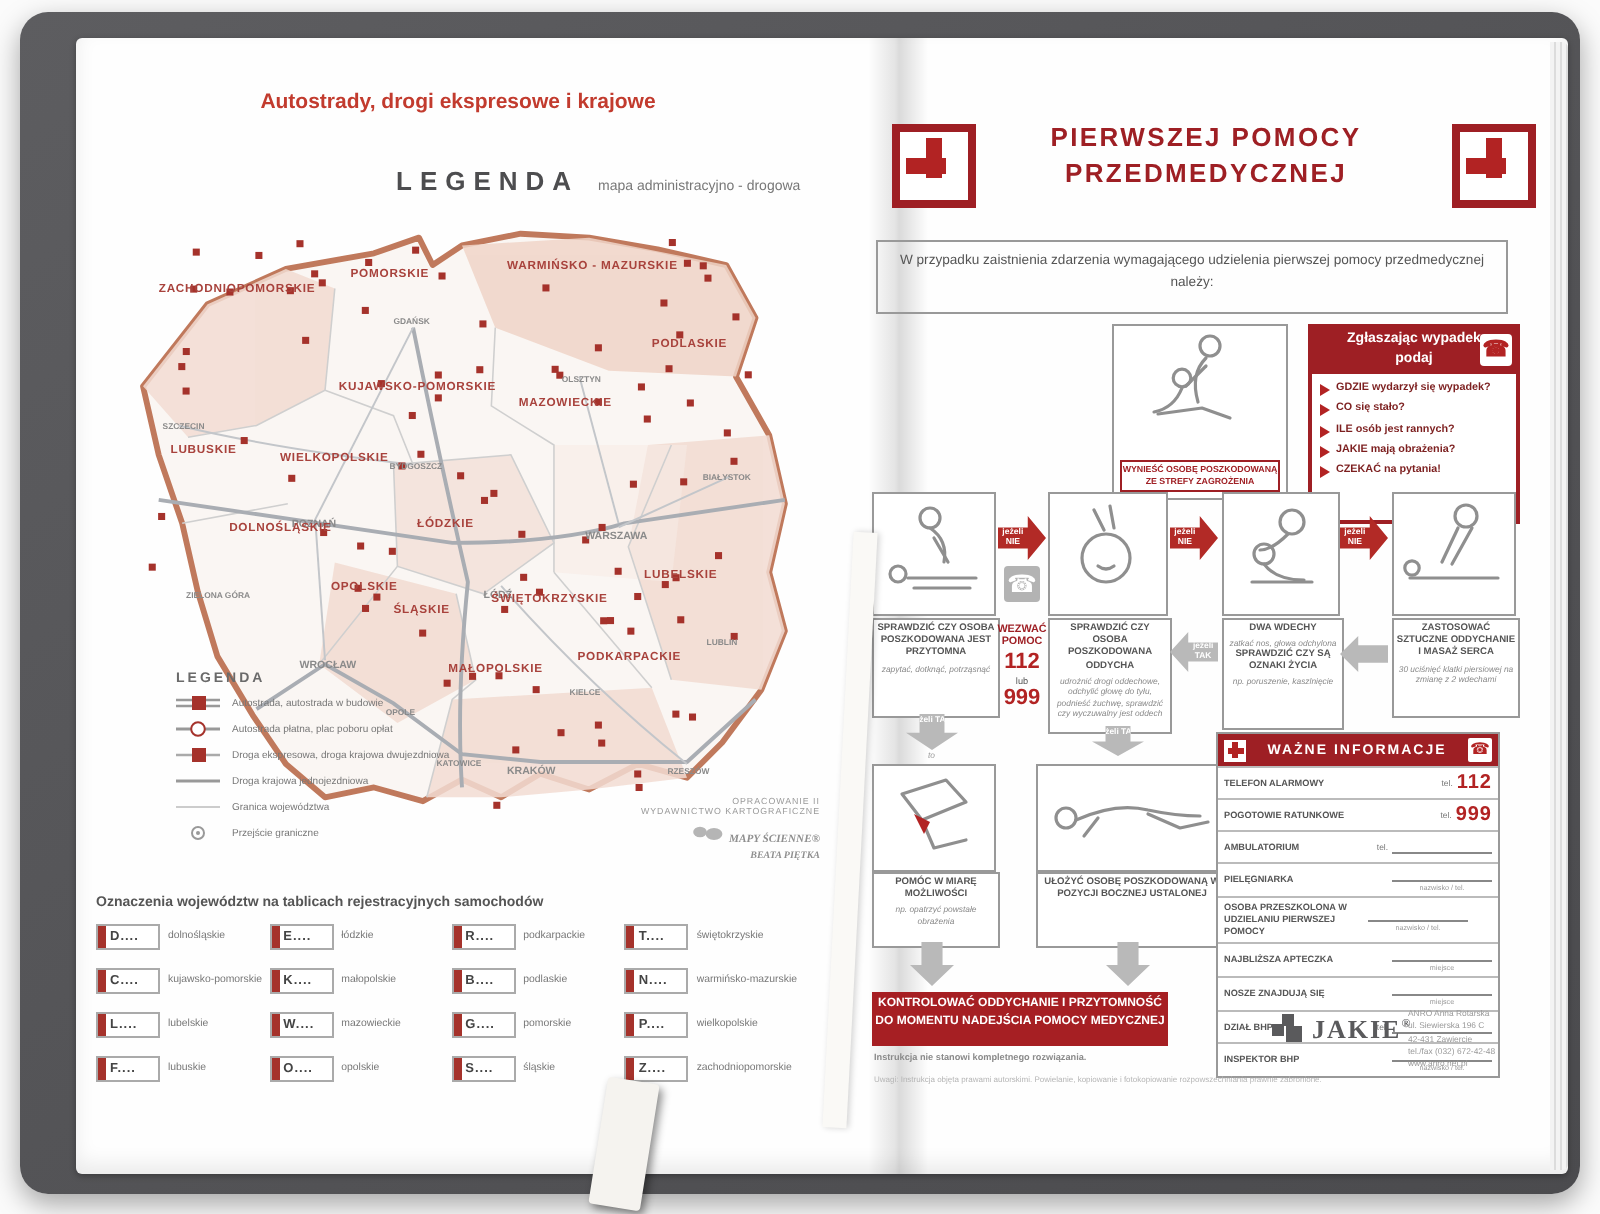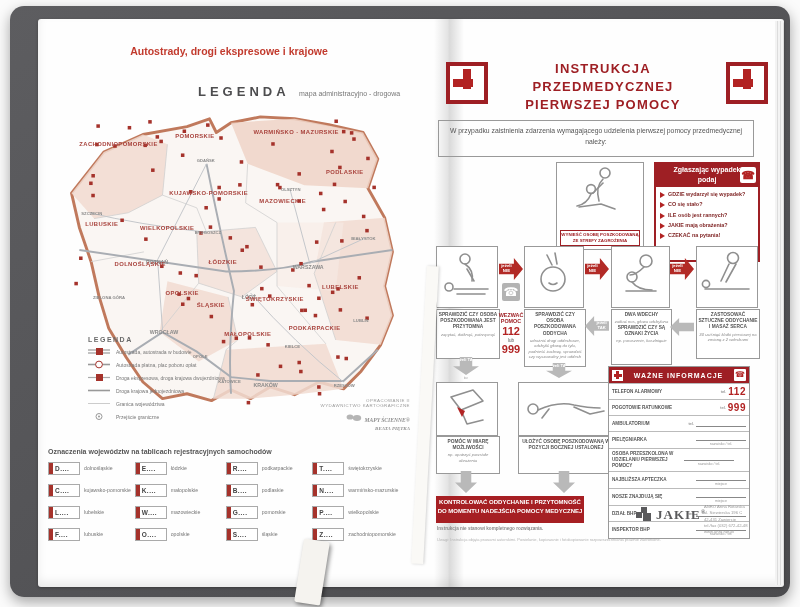--- a/index.html
+++ b/index.html
@@ -475,23 +475,22 @@
     <div class="page-right">
       <div class="cross-box" style="left:24px;top:42px;">
           <span class="bar-v"></span>
           <span class="bar-h"></span>
         </div>
       <div class="cross-box" style="left:304px;top:42px;">
           <span class="bar-v"></span>
           <span class="bar-h"></span>
         </div>
       <div class="fa-title">
-        <div>INSTRUKCJA</div>
+        <div>PIERWSZEJ POMOCY</div>
         <div>PRZEDMEDYCZNEJ</div>
-        <div>PIERWSZEJ POMOCY</div>
       </div>
       <div class="intro-box">W przypadku zaistnienia zdarzenia wymagającego udzielenia pierwszej pomocy przedmedycznej należy:</div>
 
 
       <div class="evac">
         <svg width="84" height="58" viewBox="0 0 84 58">
           <g class="figure-art">
             <circle cx="48" cy="10" r="5"></circle>
             <path d="M46,16 q-8,8 -4,22"></path>
             <path d="M46,20 l-10,10"></path>

